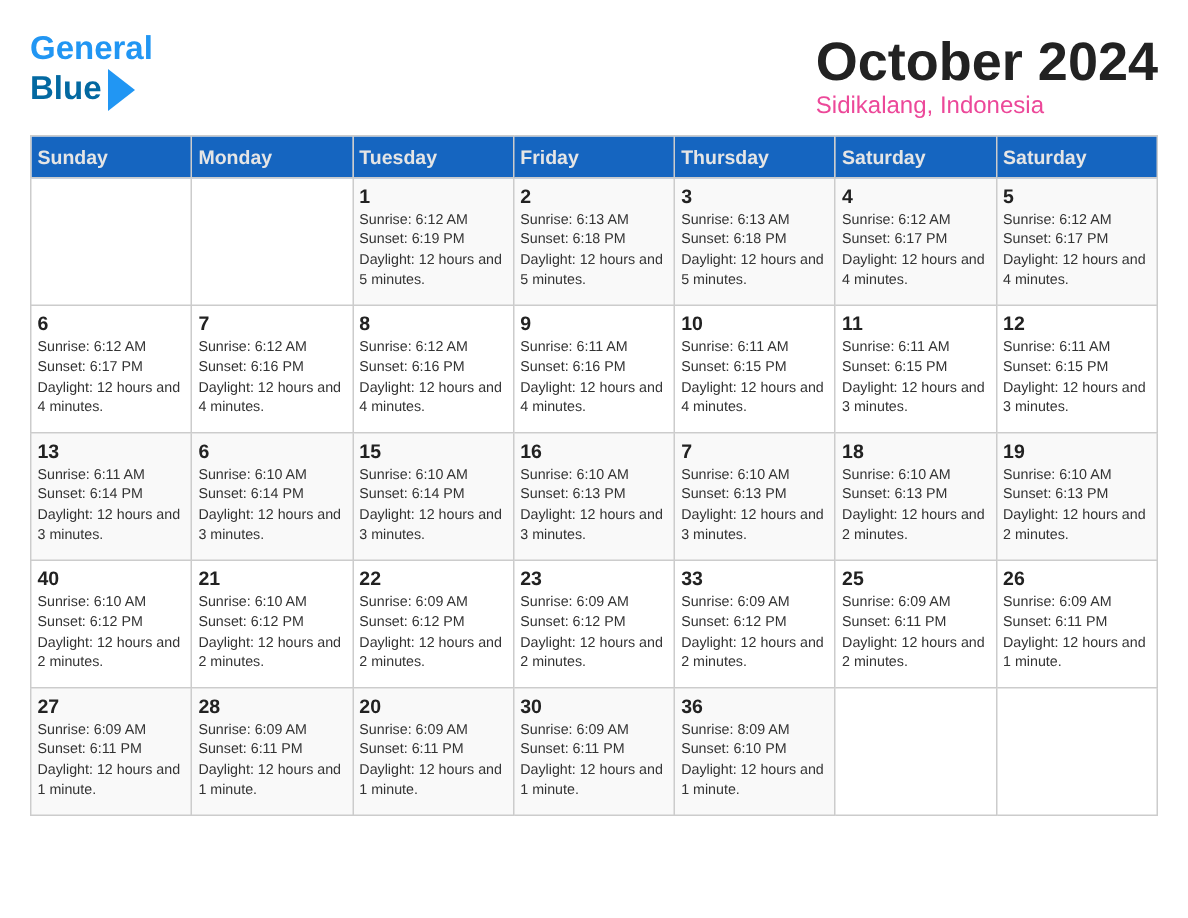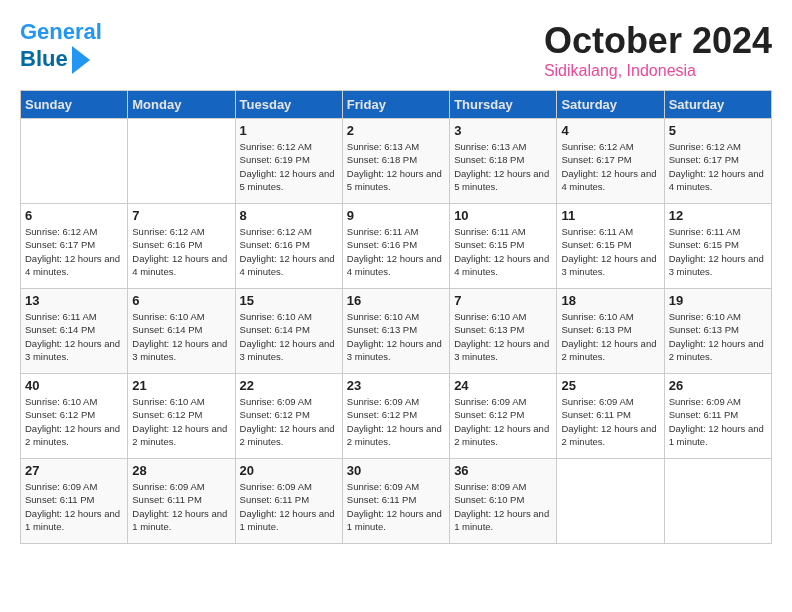--- a/index.html
+++ b/index.html
@@ -293,21 +293,21 @@
 and 2 minutes.</div>
         </td>
         <td>
           <span class="day-num">23</span>
           <div class="cell-info">Sunrise: 6:09 AM
 Sunset: 6:12 PM
 Daylight: 12 hours
 and 2 minutes.</div>
         </td>
         <td>
-          <span class="day-num">24</span>
+          <span class="day-num">33</span>
           <div class="cell-info">Sunrise: 6:09 AM
 Sunset: 6:12 PM
 Daylight: 12 hours
 and 2 minutes.</div>
         </td>
         <td>
           <span class="day-num">25</span>
           <div class="cell-info">Sunrise: 6:09 AM
 Sunset: 6:11 PM
 Daylight: 12 hours

